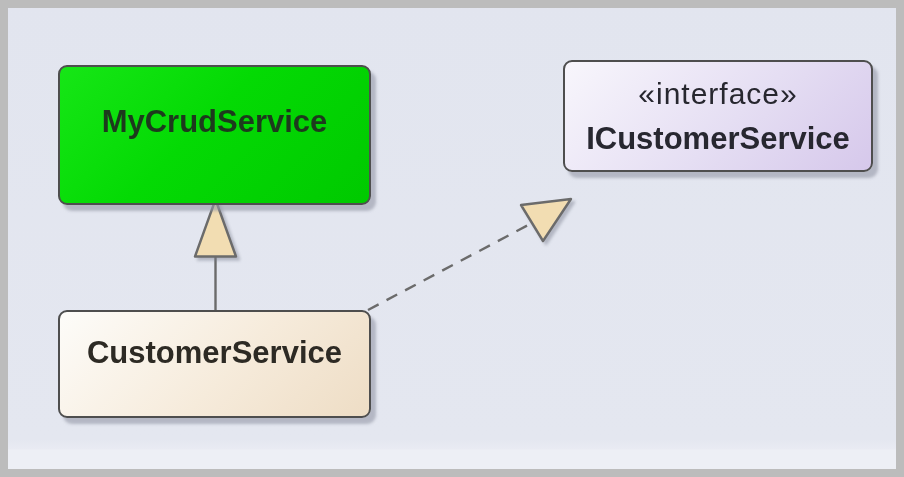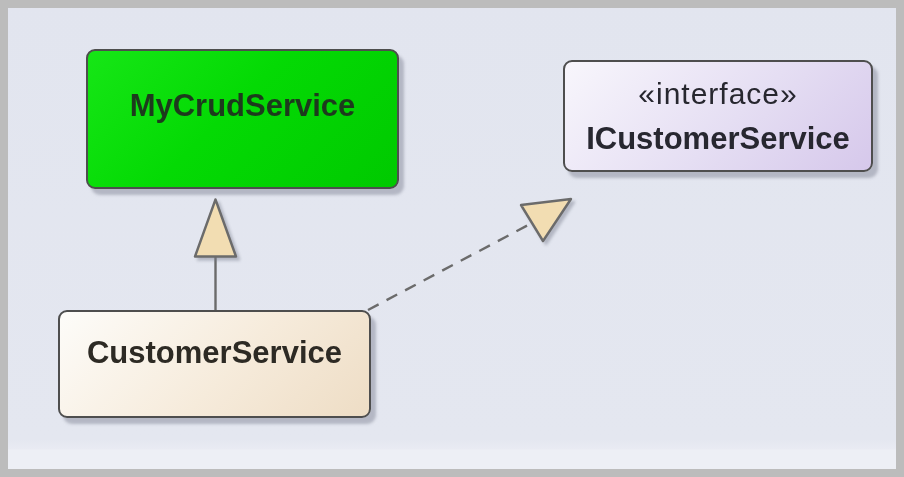--- a/index.html
+++ b/index.html
@@ -53,25 +53,24 @@
     display: flex;
     flex-direction: column;
     align-items: center;
     justify-content: center;
     text-align: center;
     z-index: 20;
     cursor: default;
   }
 
   .node-green {
-    left: 58px; top: 49px;
+    left: 58px; top: 65px;
     width: 313px; height: 140px;
     padding-bottom: 26px;
     background: linear-gradient(135deg, #16e616 0%, #04da04 45%, #00c900 100%);
-    margin-left: 28px;
   }
   .node-green .node-name { color: #1d3a1d; }
 
   .node-interface {
     left: 563px; top: 60px;
     width: 310px; height: 112px;
     background: linear-gradient(135deg, #f8f6fc 0%, #e5def3 55%, #d6c8eb 100%);
   }
   .node-interface .stereotype {
     display: block;

